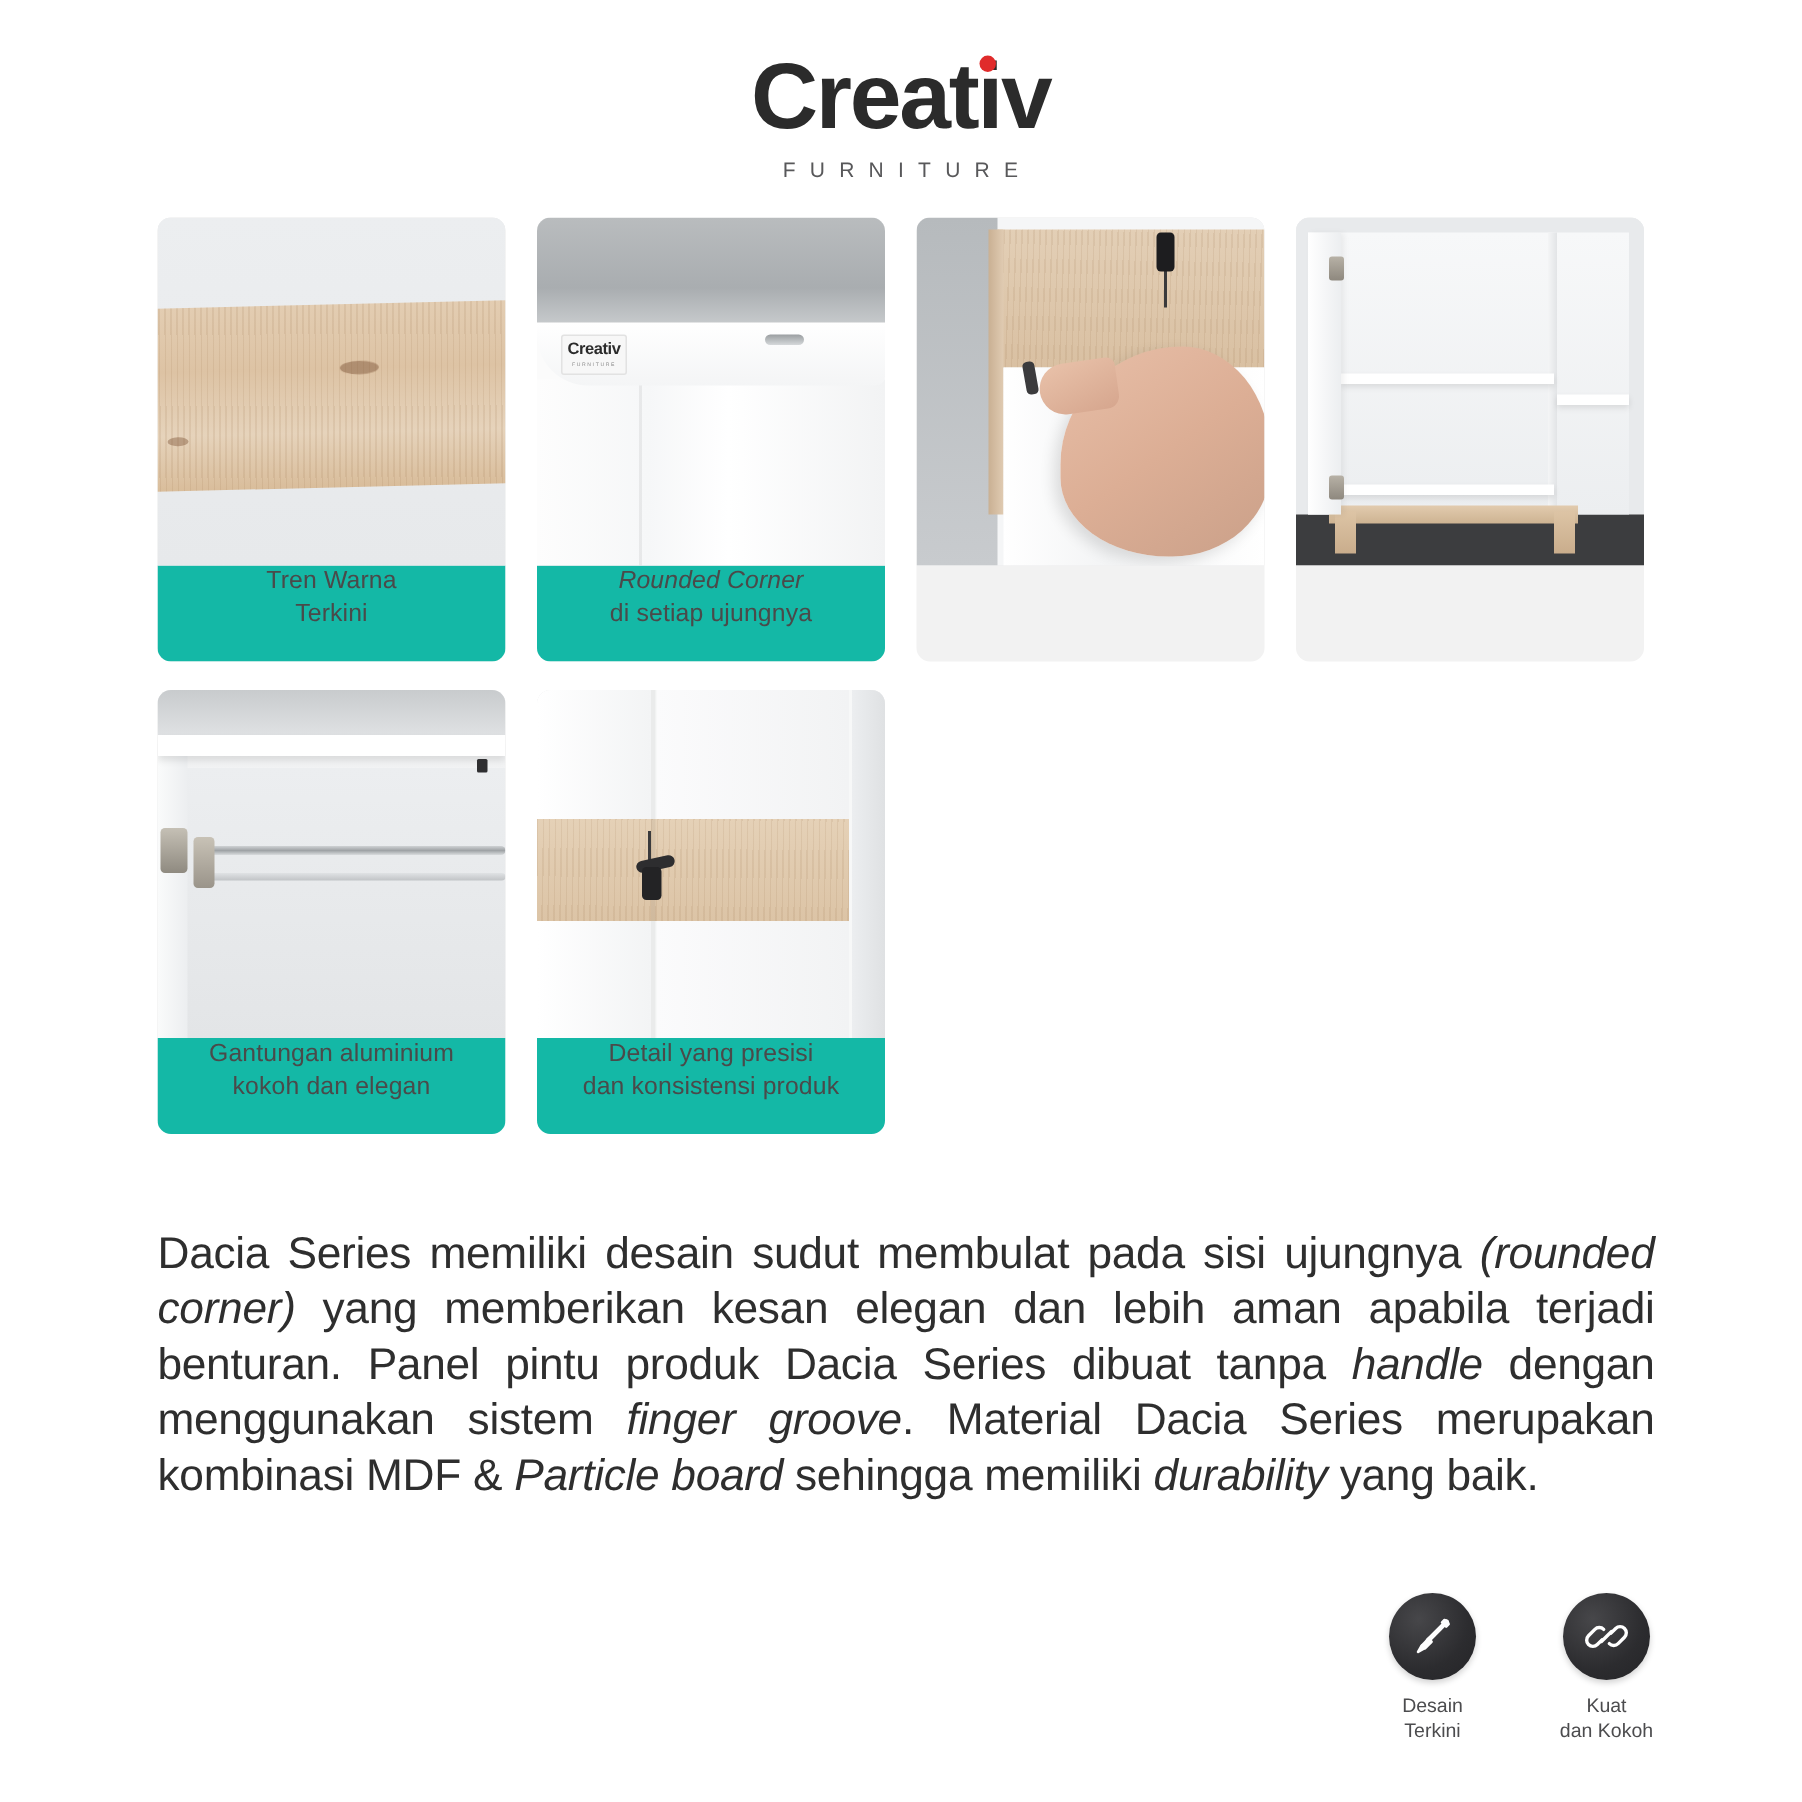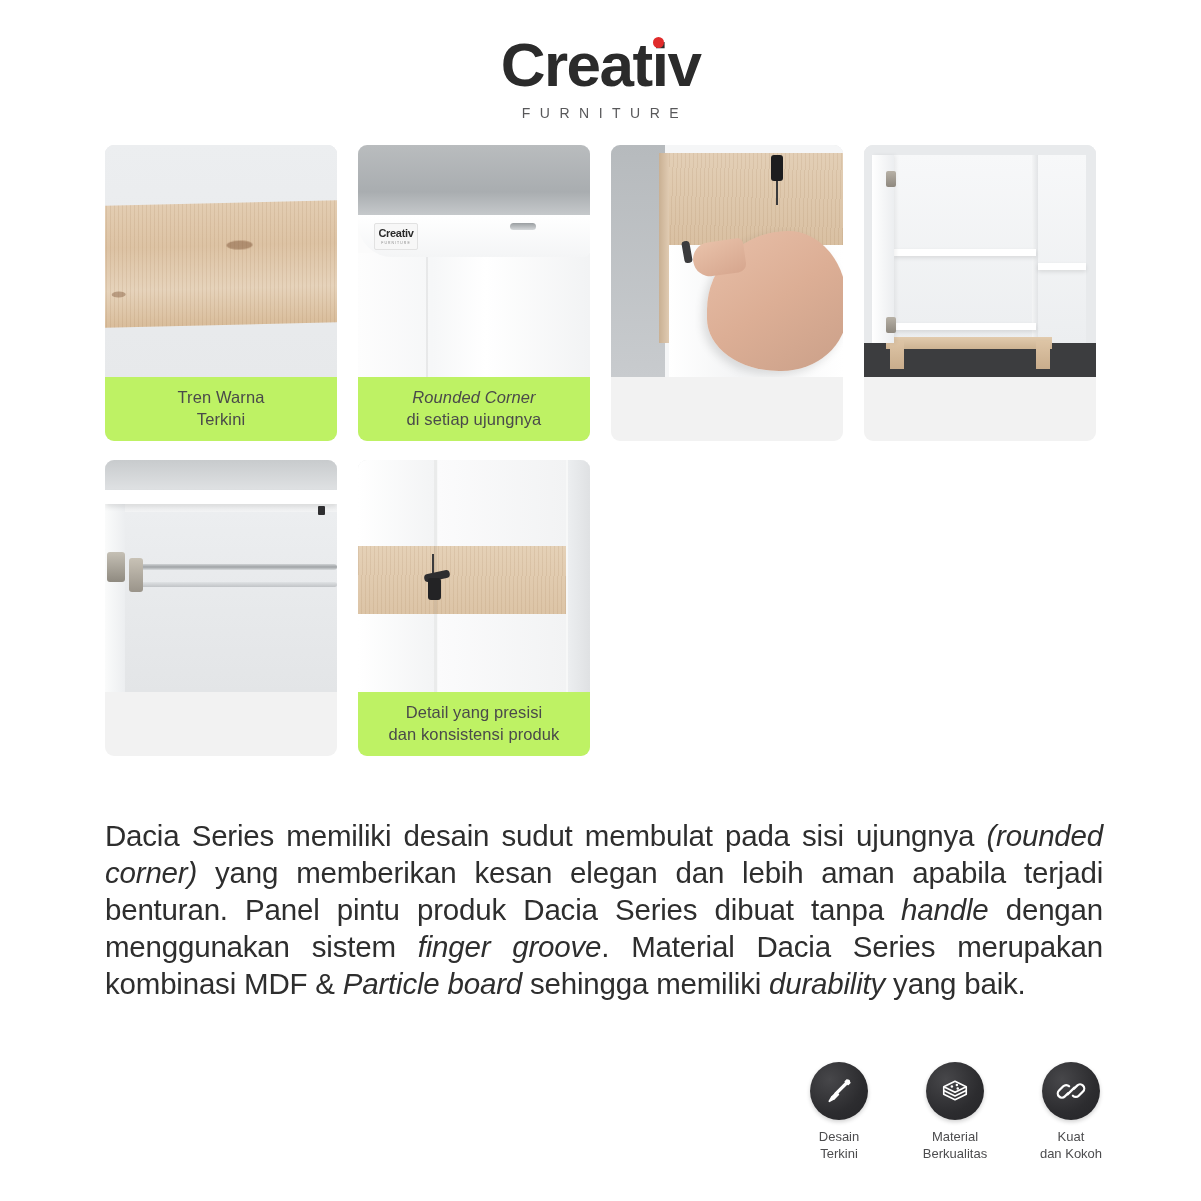--- a/index.html
+++ b/index.html
@@ -69,23 +69,23 @@
   }
   .card-photo {
     height: 232px;
     width: 100%;
     position: relative;
     overflow: hidden;
     background: #e9eaec;
   }
   .card-caption {
     flex: 1;
-    background: #bef264;
+    background: #14b8a6;
     display: flex;
-    align-items: center;
+    align-items: flex-start;
     justify-content: center;
     text-align: center;
     padding: 0 8px;
   }
   .card-caption p {
     font-size: 16.5px;
     line-height: 1.32;
     color: #4a4a4a;
     letter-spacing: .1px;
   }
@@ -338,20 +338,24 @@
         <div class="ph p6-inner"></div>
         <div class="ph p6-back"></div>
         <div class="ph p6-side"></div>
         <div class="ph p6-shelf"></div>
         <div class="ph p6-rod"></div>
         <div class="ph p6-rod2"></div>
         <div class="ph p6-bracket"></div>
         <div class="ph p6-hinge"></div>
         <div class="ph p6-clip"></div>
       </div>
+      <div class="card-caption">
+        <p><span>Gantungan aluminium</span><br>
+           <span>kokoh dan elegan</span></p>
+      </div>
     </div>
 
     <div class="card">
       <div class="card-photo">
         <div class="ph p7-bg"></div>
         <div class="ph p7-doorL"></div>
         <div class="ph p7-doorR"></div>
         <div class="ph p7-side"></div>
         <div class="ph p7-wood"></div>
         <div class="ph p7-seam"></div>
@@ -380,34 +384,20 @@
           <path d="M19.5 4.2 9.6 14.1" stroke-width="2.6"></path>
           <path d="M9.9 13.2 6.4 16.7l1.6 1.6 3.5-3.5z" fill="#ffffff"></path>
           <path d="M6.2 16.9 4.3 20.2l3.3-1.9z" fill="#ffffff"></path>
           <path d="M18.4 3.2c1 .3 1.9 1.2 2.2 2.2l-1.3 1.3-2.2-2.2z" fill="#ffffff"></path>
         </svg>
       </div>
       <div class="badge-label">Desain
 Terkini</div>
     </div>
 
-    <div class="badge">
-      <div class="badge-circle">
-        <svg width="30" height="30" viewBox="0 0 24 24" fill="none" stroke="#ffffff" stroke-width="1.3" stroke-linejoin="round">
-          <path d="M12 4.2 21 8.6l-9 4.4-9-4.4z"></path>
-          <path d="M3 8.6v3l9 4.4 9-4.4v-3"></path>
-          <path d="M3 11.6v3l9 4.4 9-4.4v-3"></path>
-          <circle cx="9.5" cy="8.3" r="1" fill="#ffffff" stroke="none"></circle>
-          <circle cx="13.5" cy="7.1" r="1" fill="#ffffff" stroke="none"></circle>
-          <circle cx="14.2" cy="10" r="1" fill="#ffffff" stroke="none"></circle>
-        </svg>
-      </div>
-      <div class="badge-label">Material
-Berkualitas</div>
-    </div>
 
     <div class="badge">
       <div class="badge-circle">
         <svg width="30" height="30" viewBox="0 0 24 24" fill="none" stroke="#ffffff" stroke-width="1.8" stroke-linecap="round">
           <path d="M9.6 13.8 7.1 16.3a3.3 3.3 0 0 1-4.7-4.7l3.4-3.4a3.3 3.3 0 0 1 4.7 0"></path>
           <path d="M14.4 10.2l2.5-2.5a3.3 3.3 0 0 1 4.7 4.7l-3.4 3.4a3.3 3.3 0 0 1-4.7 0"></path>
           <path d="M9.3 14.7 14.7 9.3"></path>
         </svg>
       </div>
       <div class="badge-label">Kuat

